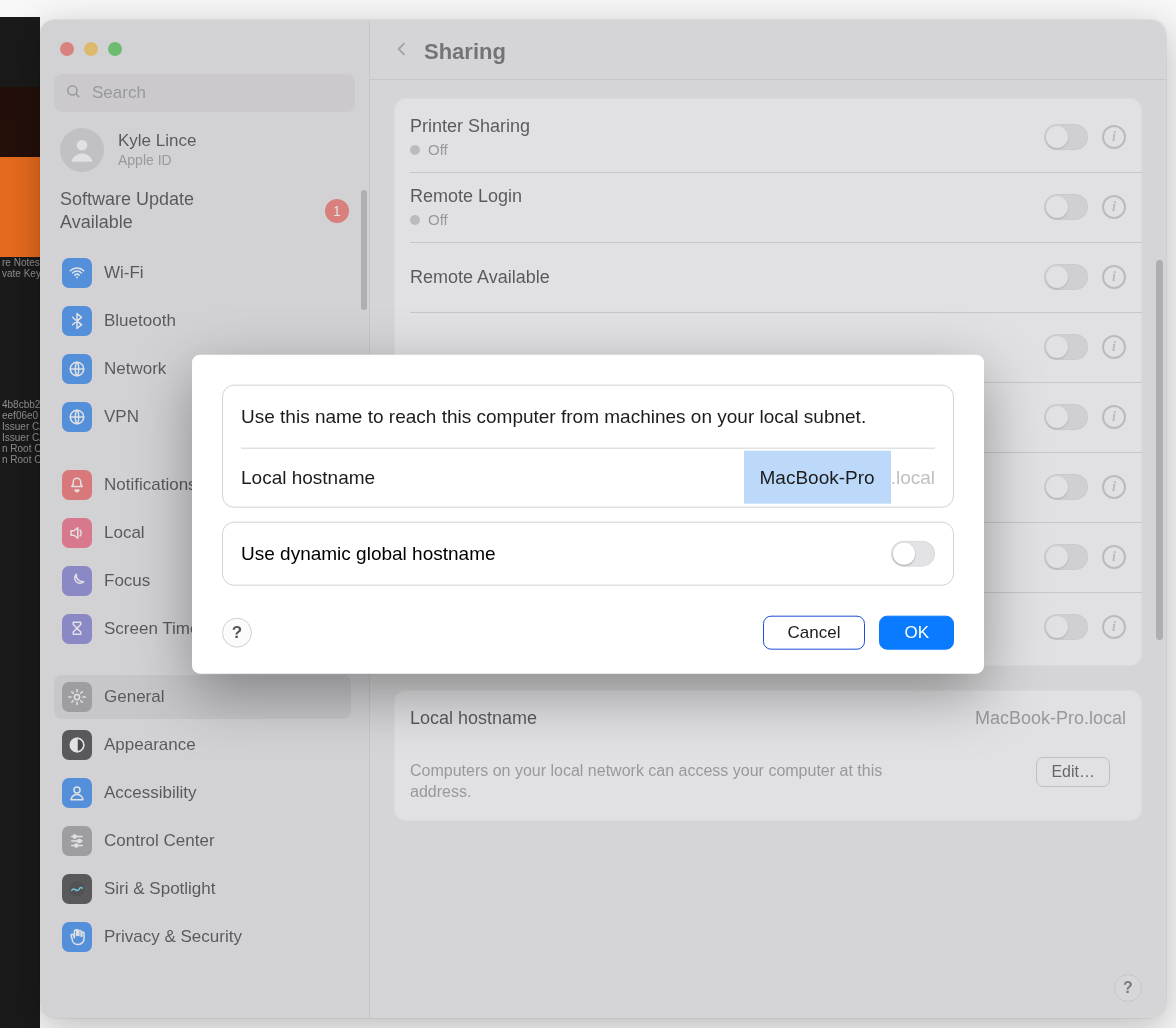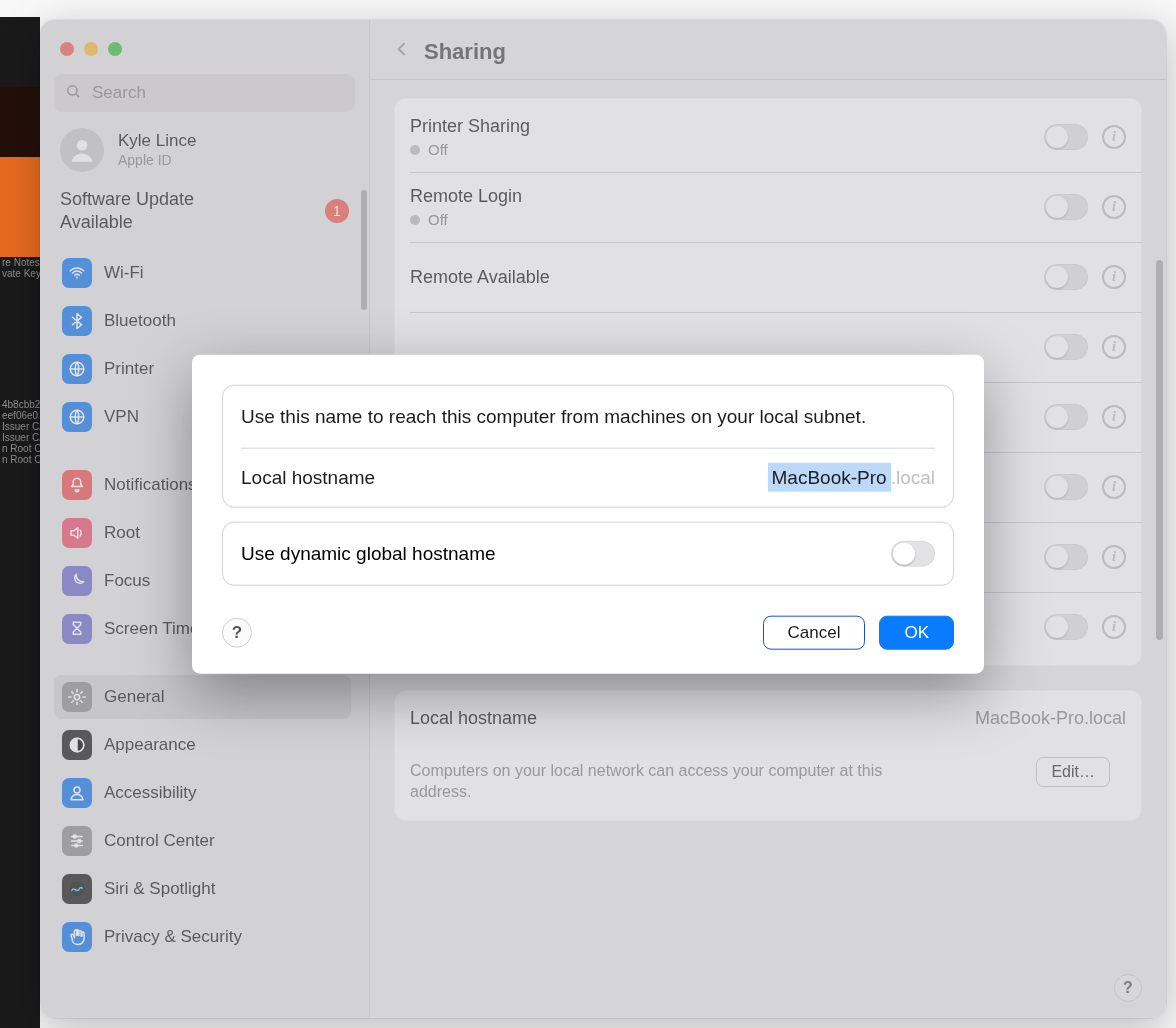--- a/index.html
+++ b/index.html
@@ -98,21 +98,21 @@
 
   
   .sheet{ position:absolute; left:50%; top:50%; transform:translate(-50%,-50%); width:792px; background:#fff; border-radius:8px; padding:30px 30px 24px 30px; box-shadow:0 20px 60px rgba(0,0,0,.35); z-index:10;}
   .sheet-card{ border:1px solid var(--divider); border-radius:12px; margin-bottom:14px;}
   .sheet-section{ padding:18px 18px;}
   .sheet-sep{ height:1px; background:var(--divider); margin:0 18px;}
   .sheet-desc{ font-size:19px; color:var(--text); line-height:1.35;}
   .sheet-row{ display:flex; justify-content:space-between; align-items:center; font-size:19px;}
   .sheet-row .hname{ color:var(--text);}
   .hostname-input{ font-size:19px; }
-  .hostname-input .editable{ background:var(--sel-bg); color:#1d1d1f; padding:4px;}
+  .hostname-input .editable{ background:var(--sel-bg); color:#1d1d1f; padding:16px;}
   .hostname-input .suffix{ color:#c0c0c4;}
   .sheet-actions{ display:flex; justify-content:space-between; align-items:center; padding-top:16px; }
   .sheet-help{ width:30px; height:30px; border-radius:50%; border:1px solid #d0d0d4; color:#555; display:flex; align-items:center; justify-content:center; font-size:17px; font-weight:700; background:#fbfbfc;}
   .btns{ display:flex; gap:14px;}
   .btn{ border-radius:8px; font-size:17px; padding:6px 24px; border:1px solid #1d4ed8; background:#fff; color:#1d1d1f;}
   .btn.primary{ background:var(--blue); border-color:var(--blue); color:#fff;}
 
   .sheet .toggle{ background:#e3e3e6;}
 </style>
 </head>
@@ -193,21 +193,21 @@
             </span>
     <span>Bluetooth</span>
           </div>
           <div class="side-item">
     <span class="side-icon" style="background:#0a7aff">
               <svg width="18" height="18" viewBox="0 0 24 24" fill="none" stroke="#fff" stroke-width="2" stroke-linecap="round" stroke-linejoin="round">
                 <circle cx="12" cy="12" r="9"></circle>
                 <path d="M3 12h18M12 3c3 3 3 15 0 18M12 3c-3 3-3 15 0 18"></path>
               </svg>
             </span>
-    <span>Printer</span>
+    <span>Network</span>
           </div>
           <div class="side-item">
     <span class="side-icon" style="background:#0a7aff">
               <svg width="18" height="18" viewBox="0 0 24 24" fill="none" stroke="#fff" stroke-width="2" stroke-linecap="round" stroke-linejoin="round">
                 <circle cx="12" cy="12" r="9"></circle>
                 <path d="M3 12h18M12 3c3 3 3 15 0 18M12 3c-3 3-3 15 0 18"></path>
               </svg>
             </span>
     <span>VPN</span>
           </div>
@@ -220,21 +220,21 @@
             </span>
     <span>Notifications</span>
           </div>
           <div class="side-item">
     <span class="side-icon" style="background:#ff4d6f">
               <svg width="18" height="18" viewBox="0 0 24 24" fill="none" stroke="#fff" stroke-width="2" stroke-linecap="round" stroke-linejoin="round">
                 <path d="M4 9v6h4l5 4V5L8 9H4z"></path>
                 <path d="M16 8c2 2 2 6 0 8" fill="none" stroke="#fff"></path>
               </svg>
             </span>
-    <span>Root</span>
+    <span>Local</span>
           </div>
           <div class="side-item">
     <span class="side-icon" style="background:#6e6bd8">
               <svg width="18" height="18" viewBox="0 0 24 24" fill="none" stroke="#fff" stroke-width="2" stroke-linecap="round" stroke-linejoin="round">
                 <path d="M21 13A9 9 0 0 1 11 3a7 7 0 1 0 10 10z"></path>
               </svg>
             </span>
     <span>Focus</span>
           </div>
           <div class="side-item">

